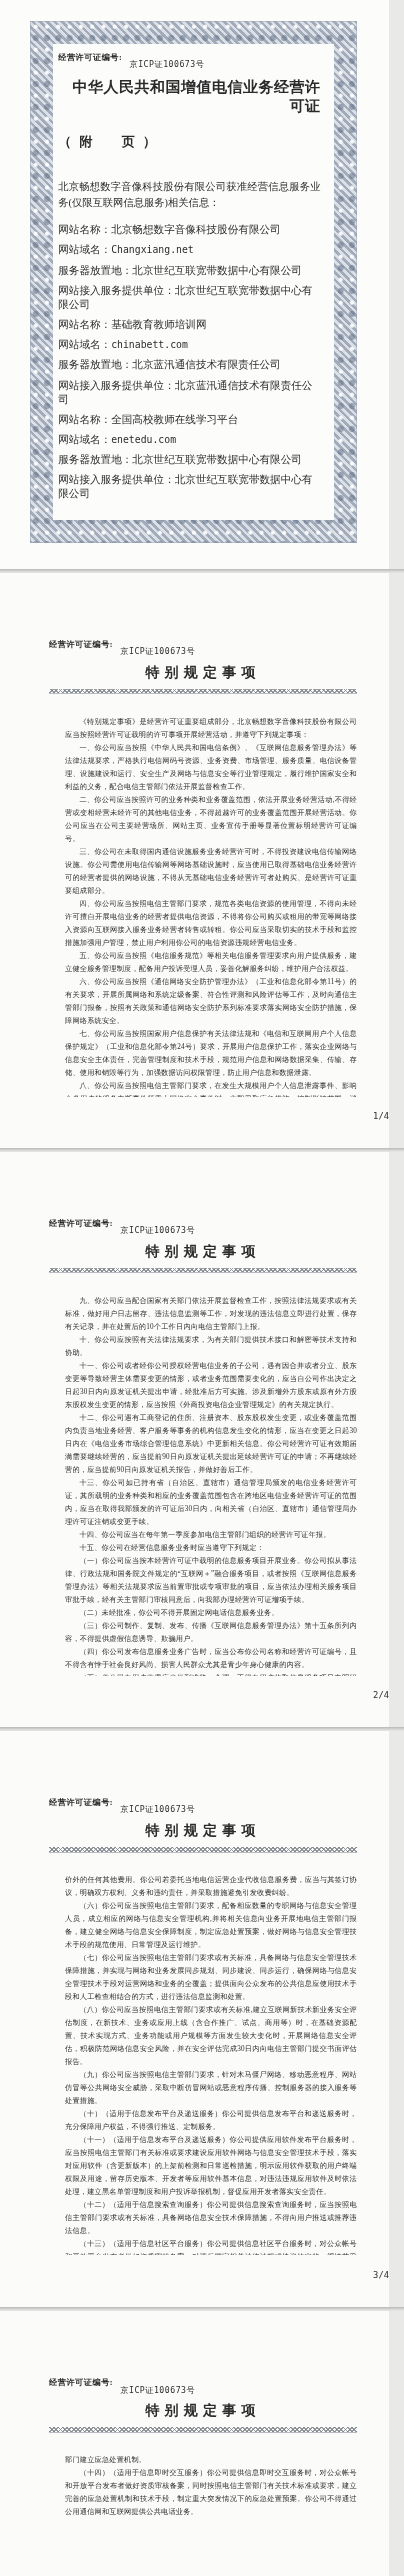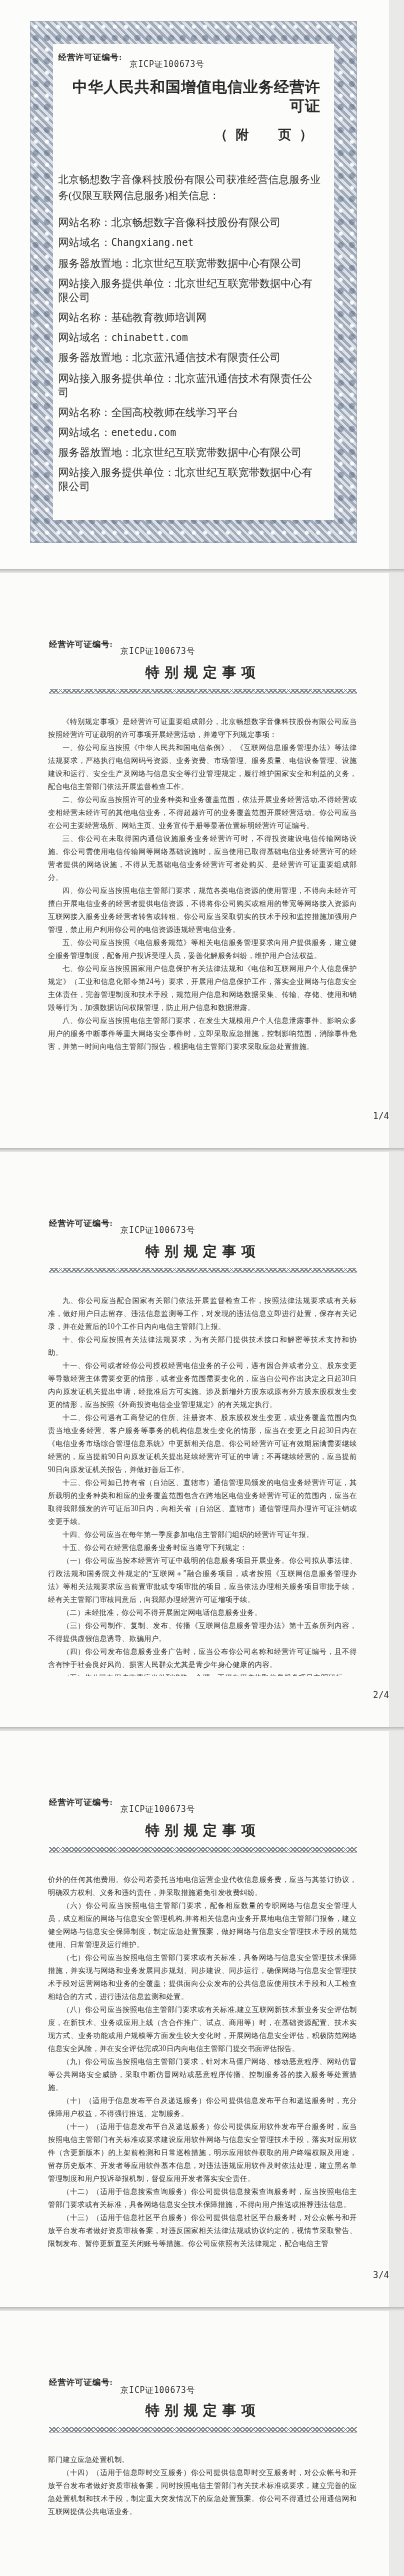--- a/index.html
+++ b/index.html
@@ -49,22 +49,22 @@
     letter-spacing:0.5px;
   }
   .cert-title{
     margin:15.5px 0 0;
     text-align:right;
     font-size:15px;
     font-weight:bold;
     letter-spacing:0.5px;
   }
   .cert-sub{
-    margin-top:10px;
-    text-align:right;
+    margin-top:17px;
+    text-align:left;
     font-size:13px;
     font-weight:bold;
     letter-spacing:8.2px;
   }
   .cert-intro{
     margin:28px 0 12px;
     font-size:10.3px;
     line-height:16px;
     text-align:justify;
   }
@@ -94,21 +94,21 @@
   .zigzag{
     margin-top:6.7px;
     height:4.6px;
     background:
       repeating-linear-gradient(45deg, rgba(120,126,134,.75) 0 1.3px, rgba(120,126,134,0) 1.3px 3.1px),
       repeating-linear-gradient(-45deg, rgba(120,126,134,.75) 0 1.3px, rgba(120,126,134,0) 1.3px 3.1px);
     border-bottom:0.5px solid #b8bcc2;
   }
   .prov-body{
     margin-top:21.6px;
-    padding:0 32px 0 48px;
+    padding:0 32px 0 65px;
     overflow:hidden;
     max-height:381px;
   }
   .prov-body p{
     margin:0;
     font-size:7.2px;
     line-height:13px;
     text-align:justify;
     text-indent:2em;
     letter-spacing:0.2px;
@@ -169,20 +169,21 @@
     <h2 class="prov-title">特别规定事项</h2>
     <div class="zigzag"></div>
   </div>
   <div class="prov-body">
     <p>《特别规定事项》是经营许可证重要组成部分，北京畅想数字音像科技股份有限公司应当按照经营许可证载明的许可事项开展经营活动，并遵守下列规定事项：</p>
     <p>一、你公司应当按照《中华人民共和国电信条例》、《互联网信息服务管理办法》等法律法规要求，严格执行电信网码号资源、业务资费、市场管理、服务质量、电信设备管理、设施建设和运行、安全生产及网络与信息安全等行业管理规定，履行维护国家安全和利益的义务，配合电信主管部门依法开展监督检查工作。</p>
     <p>二、你公司应当按照许可的业务种类和业务覆盖范围，依法开展业务经营活动,不得经营或变相经营未经许可的其他电信业务，不得超越许可的业务覆盖范围开展经营活动。你公司应当在公司主要经营场所、网站主页、业务宣传手册等显著位置标明经营许可证编号。</p>
     <p>三、你公司在未取得国内通信设施服务业务经营许可时，不得投资建设电信传输网络设施。你公司需使用电信传输网等网络基础设施时，应当使用已取得基础电信业务经营许可的经营者提供的网络设施，不得从无基础电信业务经营许可者处购买、是经营许可证重要组成部分。</p>
     <p>四、你公司应当按照电信主管部门要求，规范各类电信资源的使用管理，不得向未经许可擅自开展电信业务的经营者提供电信资源，不得将你公司购买或租用的带宽等网络接入资源向互联网接入服务业务经营者转售或转租。你公司应当采取切实的技术手段和监控措施加强用户管理，禁止用户利用你公司的电信资源违规经营电信业务。</p>
     <p>五、你公司应当按照《电信服务规范》等相关电信服务管理要求向用户提供服务，建立健全服务管理制度，配备用户投诉受理人员，妥善化解服务纠纷，维护用户合法权益。</p>
+    <p>六、你公司应当按照《通信网络安全防护管理办法》（工业和信息化部令第11号）的有关要求，开展所属网络和系统定级备案、符合性评测和风险评估等工作，及时向通信主管部门报备，按照有关政策和通信网络安全防护系列标准要求落实网络安全防护措施，保障网络系统安全。</p>
     <p>七、你公司应当按照国家用户信息保护有关法律法规和《电信和互联网用户个人信息保护规定》（工业和信息化部令第24号）要求，开展用户信息保护工作，落实企业网络与信息安全主体责任，完善管理制度和技术手段，规范用户信息和网络数据采集、传输、存储、使用和销毁等行为，加强数据访问权限管理，防止用户信息和数据泄露。</p>
     <p>八、你公司应当按照电信主管部门要求，在发生大规模用户个人信息泄露事件、影响众多用户的服务中断事件等重大网络安全事件时，立即采取应急措施，控制影响范围，消除事件危害，并第一时间向电信主管部门报告，根据电信主管部门要求采取应急处置措施。</p>
   </div>
   <div class="page-num">1/4</div>
 </div>
 
 <div class="divider"></div>
 
 <div class="page" id="p3">
   <div class="prov-head">

